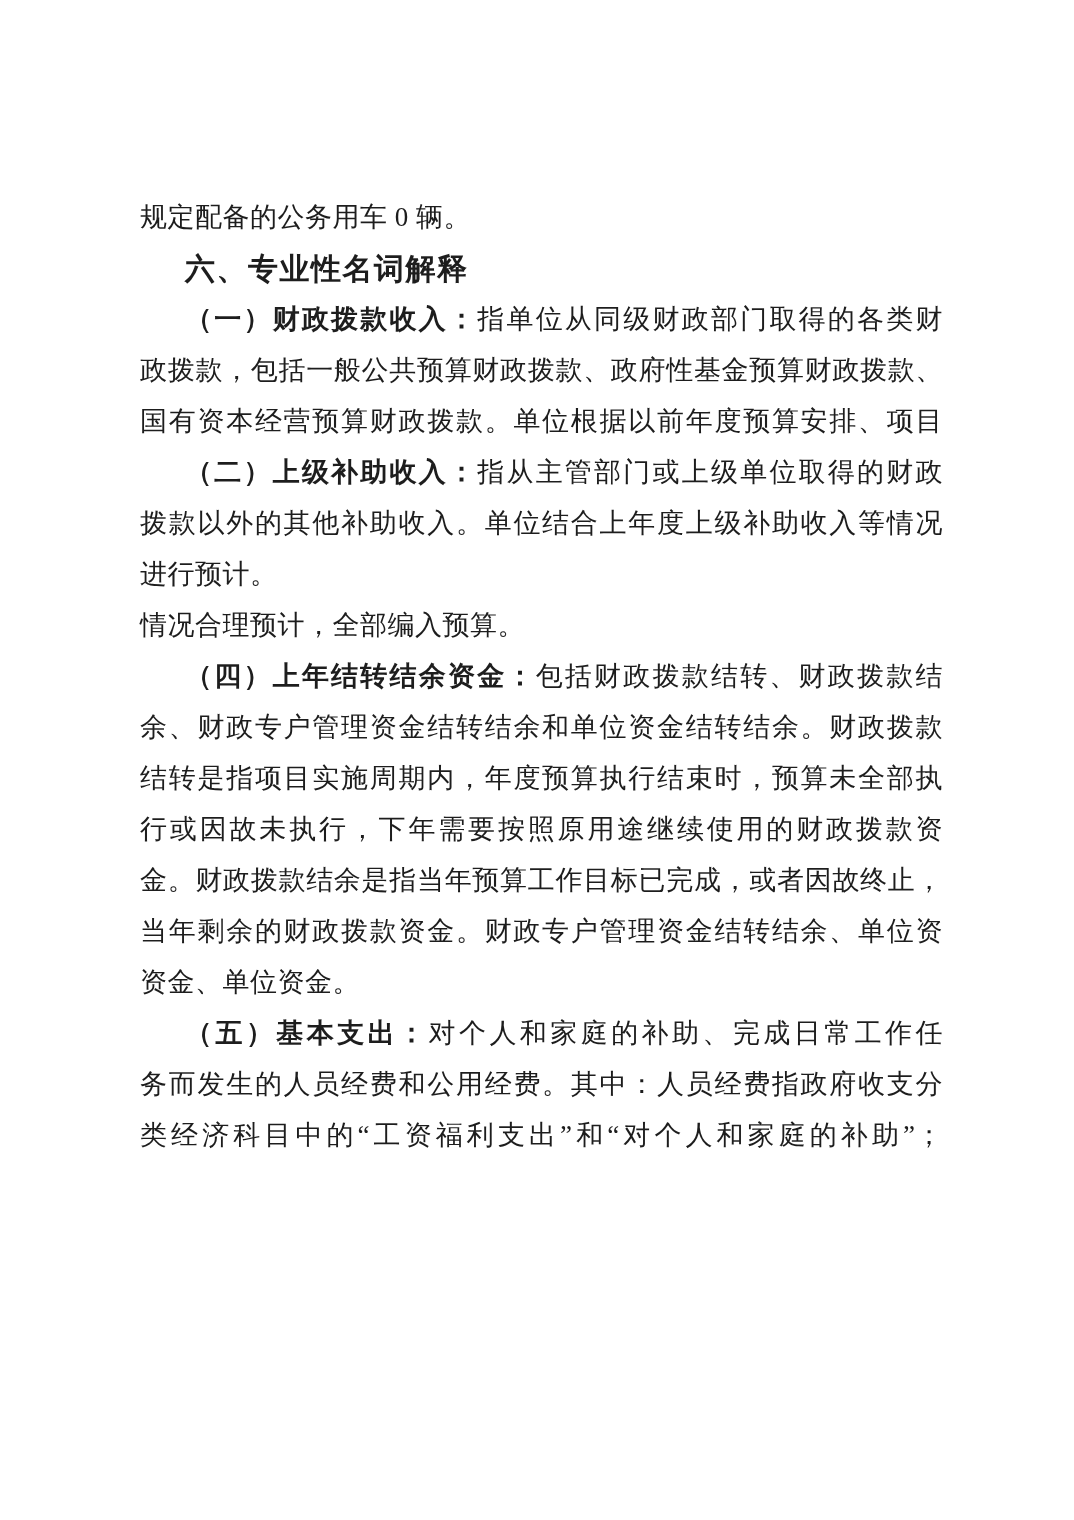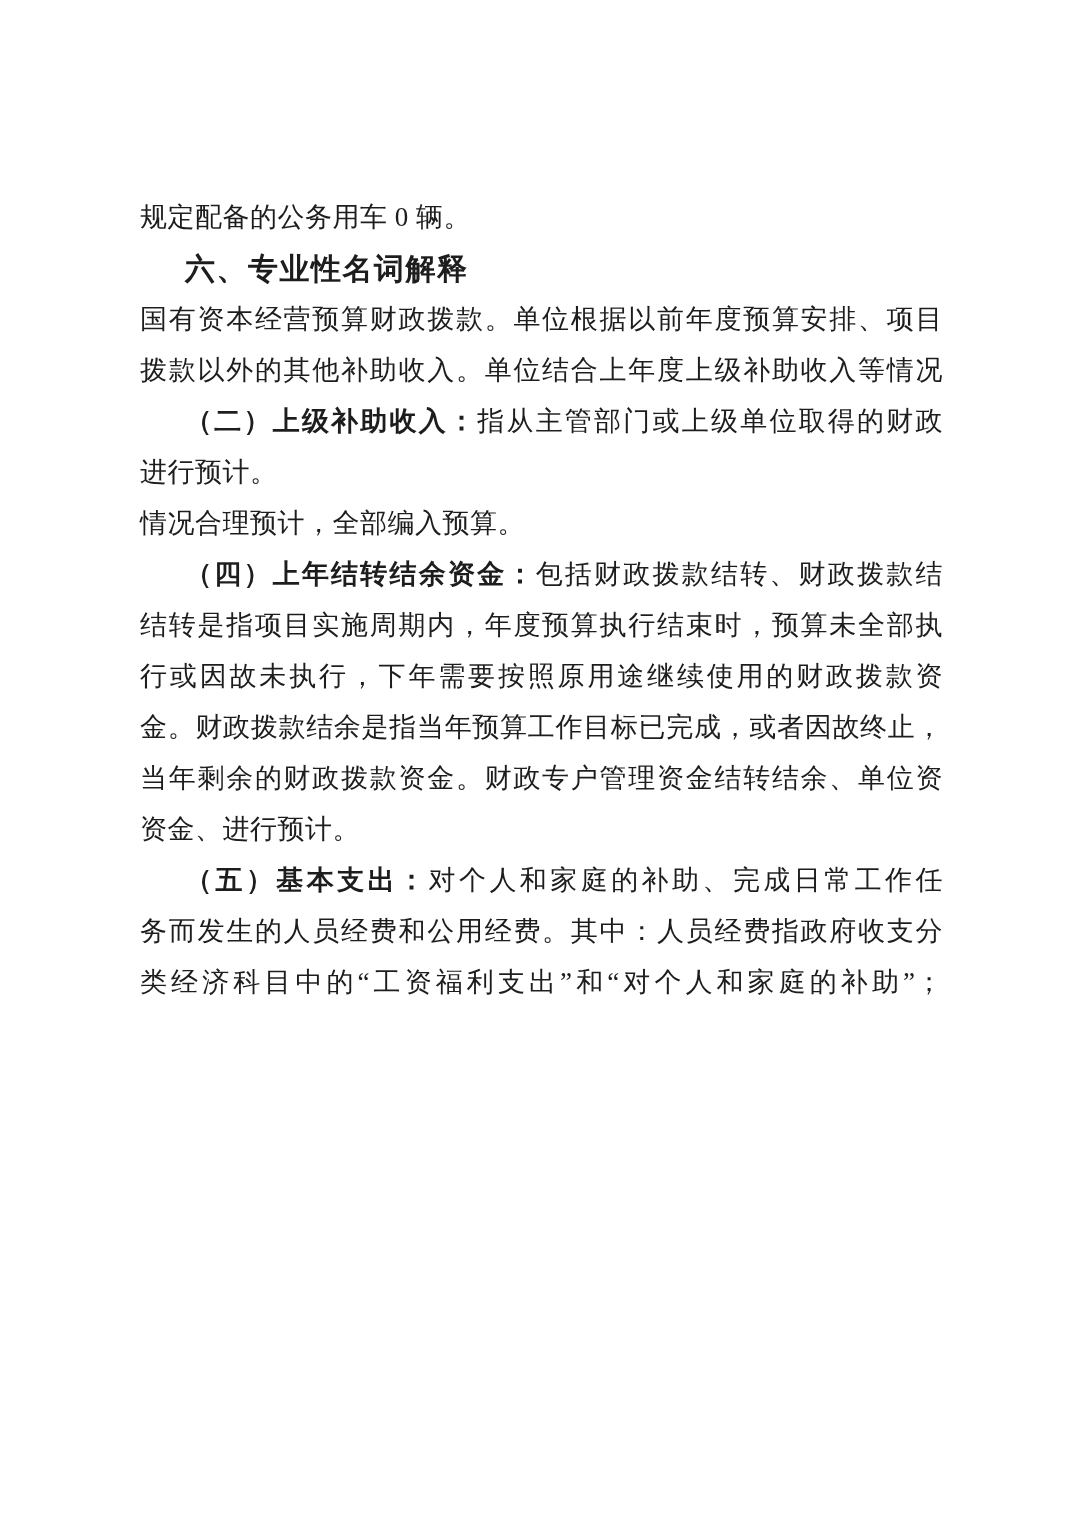--- a/index.html
+++ b/index.html
@@ -55,29 +55,32 @@
     font-family: "Liberation Sans", "DejaVu Sans", sans-serif;
   }
 </style>
 </head>
 <body>
 
 <div class="page">
   <div class="doc-body" id="doc-body">
       <div class="line"><span class="seg">规定配备的公务用车 0 辆。</span></div>
       <div class="line indent heading"><span class="seg bold">六、专业性名词解释</span></div>
+      <div class="line fill indent"><span class="seg bold">（一）财政拨款收入：</span><span class="seg">指单位从同级财政部门取得的各类财</span></div>
+      <div class="line fill"><span class="seg">政拨款，包括一般公共预算财政拨款、政府性基金预算财政拨款、</span></div>
       <div class="line fill"><span class="seg">国有资本经营预算财政拨款。单位根据以前年度预算安排、项目</span></div>
+      <div class="line fill indent"><span class="seg bold">（二）上级补助收入：</span><span class="seg">指从主管部门或上级单位取得的财政</span></div>
       <div class="line fill"><span class="seg">拨款以外的其他补助收入。单位结合上年度上级补助收入等情况</span></div>
-      <div class="line fill indent"><span class="seg bold">（二）上级补助收入：</span><span class="seg">指从主管部门或上级单位取得的财政</span></div>
       <div class="line"><span class="seg">进行预计。</span></div>
       <div class="line"><span class="seg">情况合理预计，全部编入预算。</span></div>
       <div class="line fill indent"><span class="seg bold">（四）上年结转结余资金：</span><span class="seg">包括财政拨款结转、财政拨款结</span></div>
+      <div class="line fill"><span class="seg">余、财政专户管理资金结转结余和单位资金结转结余。财政拨款</span></div>
       <div class="line fill"><span class="seg">结转是指项目实施周期内，年度预算执行结束时，预算未全部执</span></div>
       <div class="line fill"><span class="seg">行或因故未执行，下年需要按照原用途继续使用的财政拨款资</span></div>
       <div class="line fill"><span class="seg">金。财政拨款结余是指当年预算工作目标已完成，或者因故终止，</span></div>
       <div class="line fill"><span class="seg">当年剩余的财政拨款资金。财政专户管理资金结转结余、单位资</span></div>
-      <div class="line"><span class="seg">资金、进行预计。</span></div>
+      <div class="line"><span class="seg">资金、单位资金。</span></div>
       <div class="line fill indent"><span class="seg bold">（五）基本支出：</span><span class="seg">对个人和家庭的补助、完成日常工作任</span></div>
       <div class="line fill"><span class="seg">务而发生的人员经费和公用经费。其中：人员经费指政府收支分</span></div>
       <div class="line fill"><span class="seg">类经济科目中的“工资福利支出”和“对个人和家庭的补助”；</span></div>
     </div>
   <div class="footer-pagenum">— 5 —</div>
 </div>
 
 </body></html>

